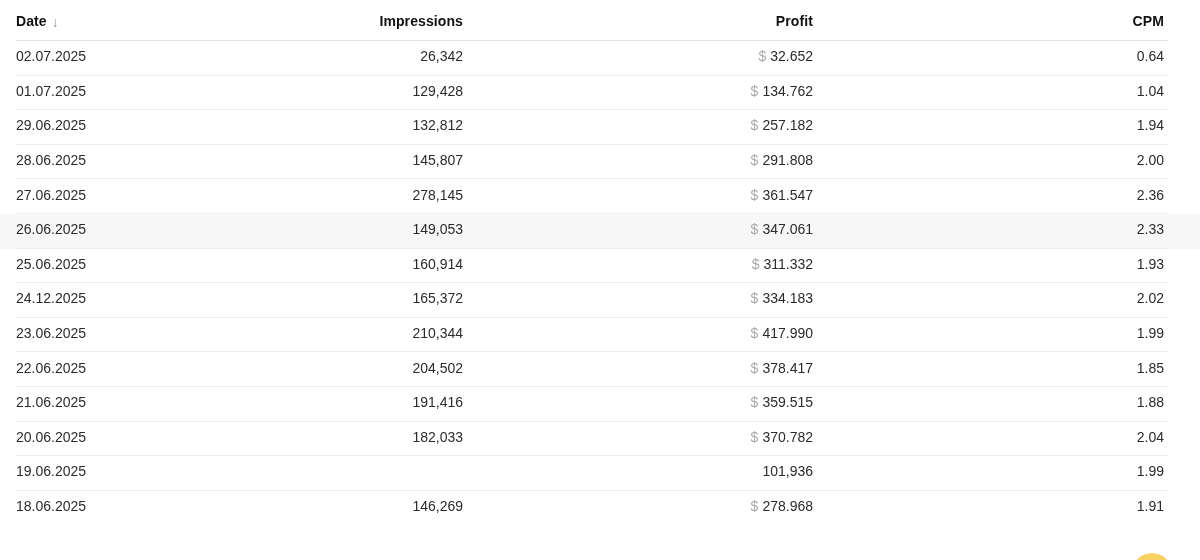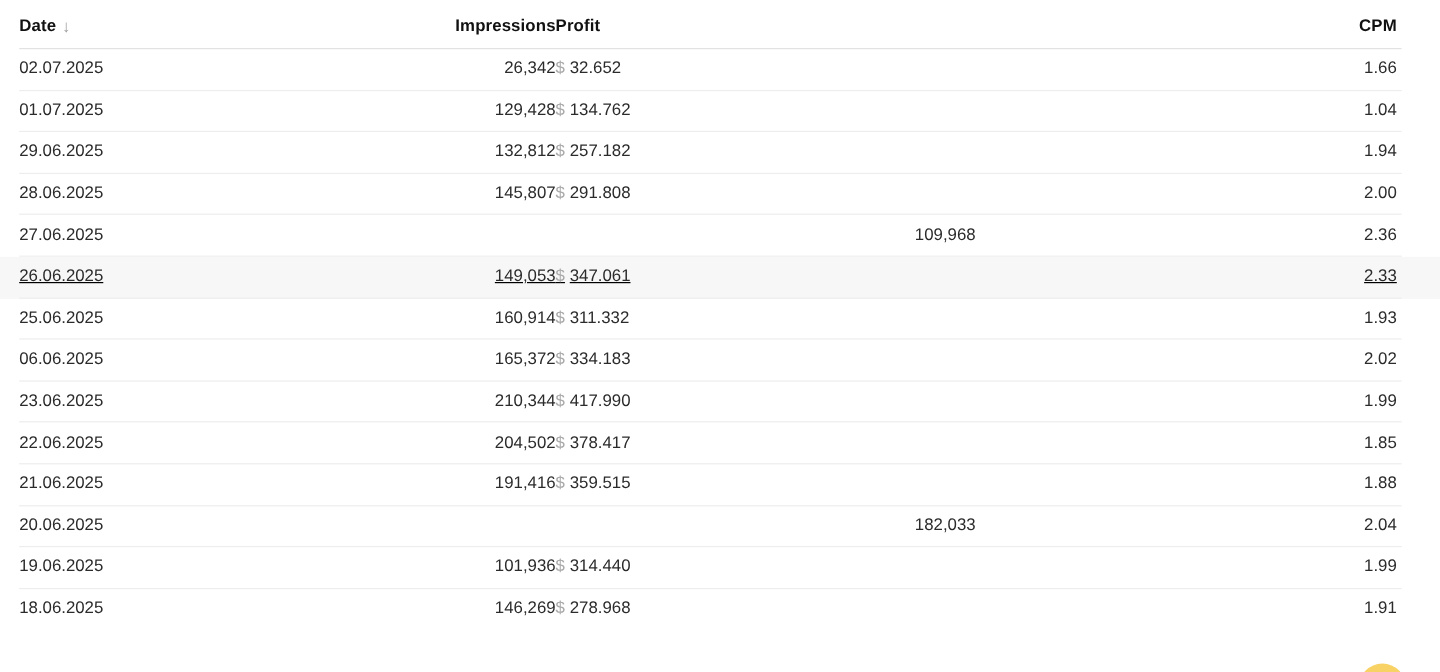--- a/index.html
+++ b/index.html
@@ -20,40 +20,40 @@
     background: transparent;
   }
   .row::after {
     content: "";
     position: absolute;
     left: 16px; right: 32px; bottom: 0;
     height: 1px;
     background: #ededed;
   }
   .row.last::after { background: transparent; }
-  .row.highlighted { background: #f7f7f7; text-decoration: underline; }
+  .row.highlighted { background: #f7f7f7; }
 
   .header-row {
     display: flex;
     align-items: center;
     height: 41px;
     padding: 0 36px 0 16px;
     position: relative;
   }
   .header-row::after {
     content: "";
     position: absolute;
     left: 16px; right: 32px; bottom: 0;
     height: 1px;
     background: #e2e2e2;
   }
 
   .col-date   { flex: 1 1 auto; text-align: left; min-width: 0; }
   .col-imps   { width: 350px; text-align: right; }
-  .col-profit { width: 350px; text-align: left; }
+  .col-profit { width: 350px; text-align: right; }
   .col-cpm    { width: 351px; text-align: right; }
 
   .header-row .cell {
     font-size: 14px;
     font-weight: 700;
     color: #111111;
     letter-spacing: 0.1px;
   }
   .row .cell {
     font-size: 14px;
@@ -106,21 +106,21 @@
     </div>
   </div>
 
   <div id="table-body">
   <div class="row">
     <div class="cell col-date">02.07.2025</div>
     <div class="cell col-imps">26,342</div>
     <div class="cell col-profit">
       <span class="currency">$</span><span>32.652</span>
     </div>
-    <div class="cell col-cpm">1.66</div>
+    <div class="cell col-cpm">0.64</div>
   </div>
 
   <div class="row">
     <div class="cell col-date">01.07.2025</div>
     <div class="cell col-imps">129,428</div>
     <div class="cell col-profit">
       <span class="currency">$</span><span>134.762</span>
     </div>
     <div class="cell col-cpm">1.04</div>
   </div>
@@ -139,21 +139,24 @@
     <div class="cell col-date">28.06.2025</div>
     <div class="cell col-imps">145,807</div>
     <div class="cell col-profit">
       <span class="currency">$</span><span>291.808</span>
     </div>
     <div class="cell col-cpm">2.00</div>
   </div>
 
   <div class="row">
     <div class="cell col-date">27.06.2025</div>
-    <div class="cell col-imps">109,968</div>
+    <div class="cell col-imps">278,145</div>
+    <div class="cell col-profit">
+      <span class="currency">$</span><span>361.547</span>
+    </div>
     <div class="cell col-cpm">2.36</div>
   </div>
 
   <div class="row highlighted">
     <div class="cell col-date">26.06.2025</div>
     <div class="cell col-imps">149,053</div>
     <div class="cell col-profit">
       <span class="currency">$</span><span>347.061</span>
     </div>
     <div class="cell col-cpm">2.33</div>
@@ -162,21 +165,21 @@
   <div class="row">
     <div class="cell col-date">25.06.2025</div>
     <div class="cell col-imps">160,914</div>
     <div class="cell col-profit">
       <span class="currency">$</span><span>311.332</span>
     </div>
     <div class="cell col-cpm">1.93</div>
   </div>
 
   <div class="row">
-    <div class="cell col-date">06.06.2025</div>
+    <div class="cell col-date">24.12.2025</div>
     <div class="cell col-imps">165,372</div>
     <div class="cell col-profit">
       <span class="currency">$</span><span>334.183</span>
     </div>
     <div class="cell col-cpm">2.02</div>
   </div>
 
   <div class="row">
     <div class="cell col-date">23.06.2025</div>
     <div class="cell col-imps">210,344</div>
@@ -200,29 +203,29 @@
     <div class="cell col-imps">191,416</div>
     <div class="cell col-profit">
       <span class="currency">$</span><span>359.515</span>
     </div>
     <div class="cell col-cpm">1.88</div>
   </div>
 
   <div class="row">
     <div class="cell col-date">20.06.2025</div>
     <div class="cell col-imps">182,033</div>
+    <div class="cell col-profit">
+      <span class="currency">$</span><span>370.782</span>
+    </div>
     <div class="cell col-cpm">2.04</div>
   </div>
 
   <div class="row">
     <div class="cell col-date">19.06.2025</div>
     <div class="cell col-imps">101,936</div>
-    <div class="cell col-profit">
-      <span class="currency">$</span><span>314.440</span>
-    </div>
     <div class="cell col-cpm">1.99</div>
   </div>
 
   <div class="row last">
     <div class="cell col-date">18.06.2025</div>
     <div class="cell col-imps">146,269</div>
     <div class="cell col-profit">
       <span class="currency">$</span><span>278.968</span>
     </div>
     <div class="cell col-cpm">1.91</div>

